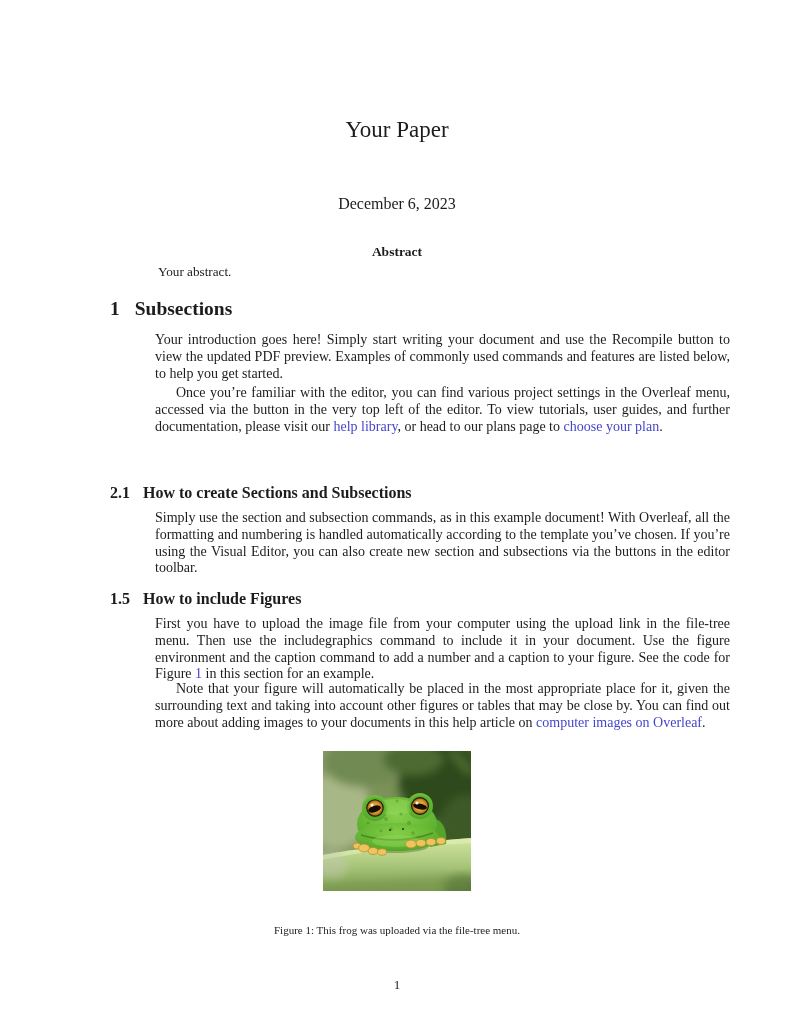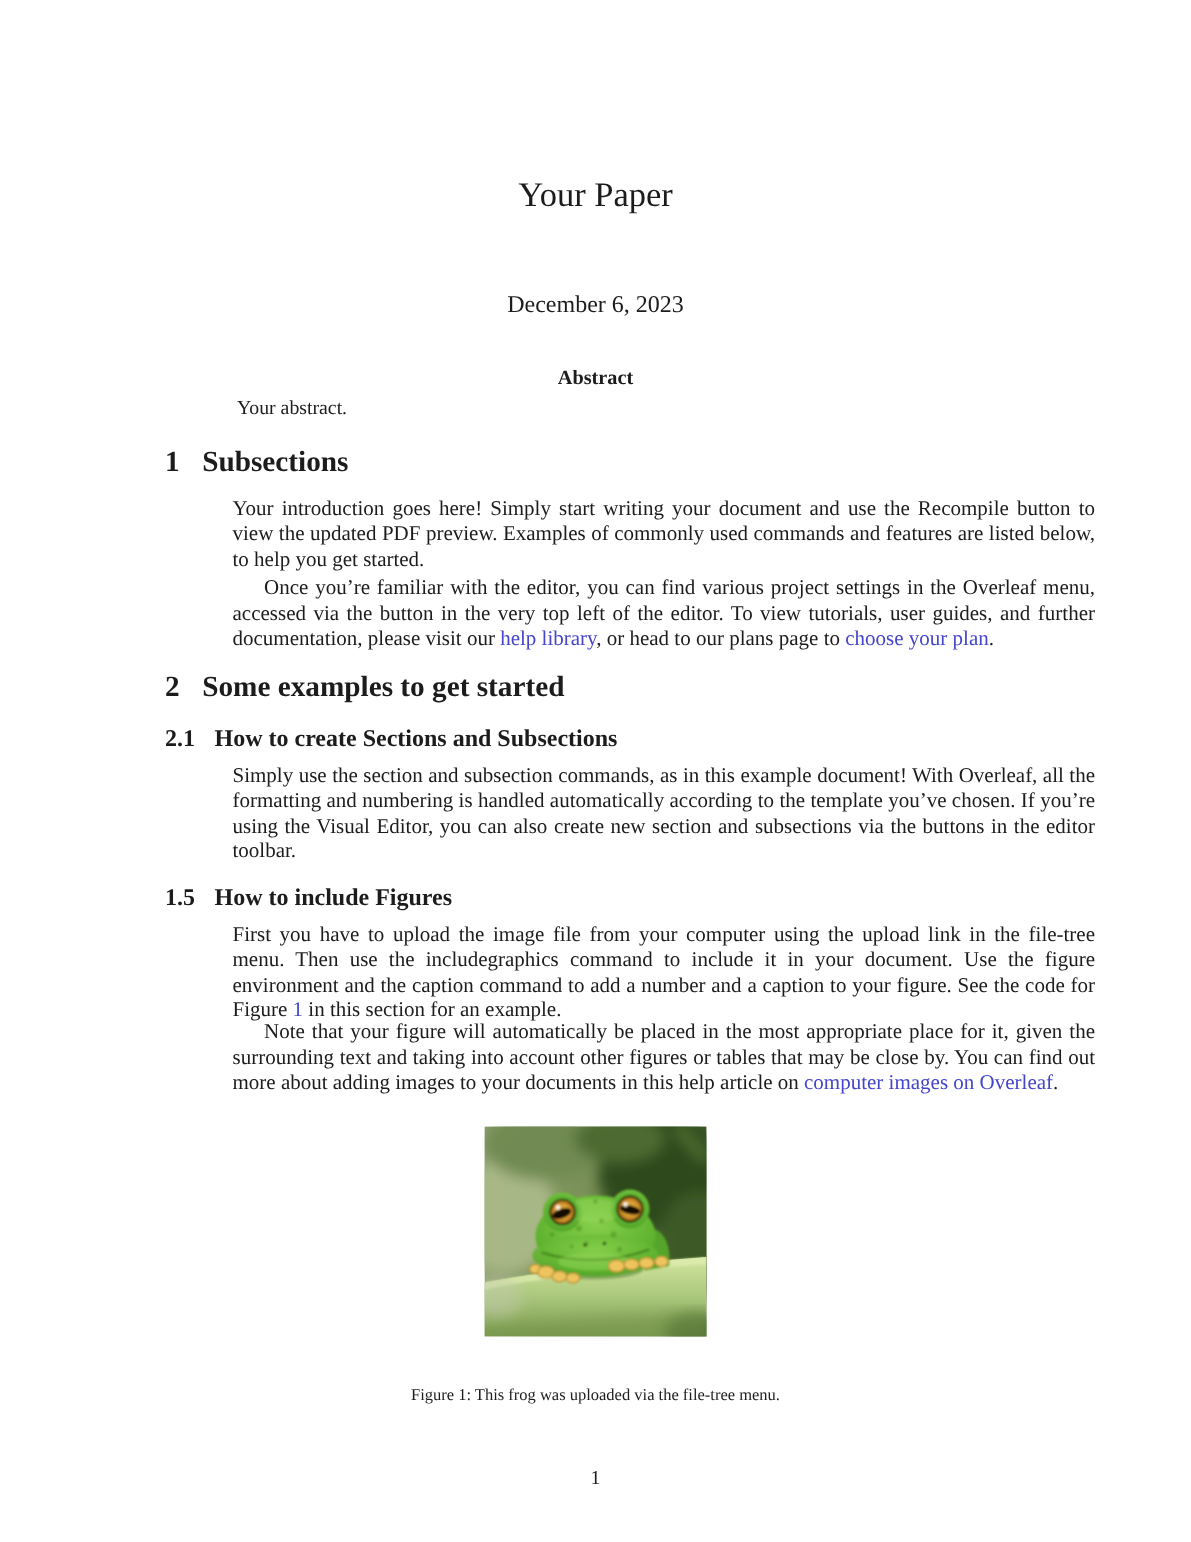--- a/index.html
+++ b/index.html
@@ -47,23 +47,20 @@
   <div class="abs centered abstract-head">Abstract</div>
 
   <div class="abs sec" style="top:298px">
     <span class="num">1</span><span>Subsections</span>
   </div>
 
   <p class="abs body" style="top:332px">Your introduction goes here! Simply start writing your document and use the Recompile button to view the updated PDF preview. Examples of commonly used commands and features are listed below, to help you get started.</p>
 
   <p class="abs body indent" style="top:385px"><span>Once you’re familiar with the editor, you can find various project settings in the Overleaf menu, accessed via the button in the very top left of the editor. To view tutorials, user guides, and further documentation, please visit our </span><a class="link">help library</a><span>, or head to our plans page to </span><a class="link">choose your plan</a><span>.</span></p>
 
-  <div class="abs sec" style="top:448px">
-    <span class="num">2</span><span>Some examples to get started</span>
-  </div>
 
   <div class="abs subsec" style="top:484px">
     <span class="num">2.1</span><span>How to create Sections and Subsections</span>
   </div>
 
   <p class="abs body" style="top:510px">Simply use the section and subsection commands, as in this example document! With Overleaf, all the formatting and numbering is handled automatically according to the template you’ve chosen. If you’re using the Visual Editor, you can also create new section and subsections via the buttons in the editor toolbar.</p>
 
   <div class="abs subsec" style="top:590px">
     <span class="num">1.5</span><span>How to include Figures</span>
   </div>

